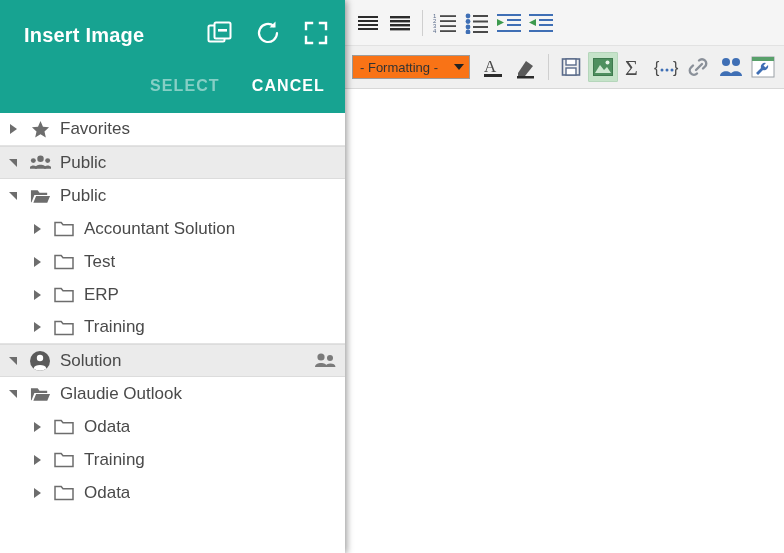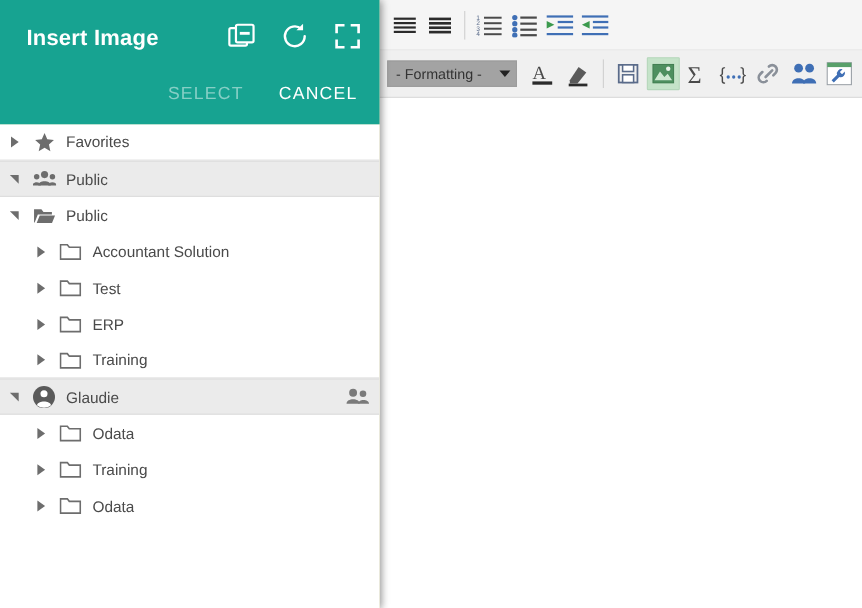--- a/index.html
+++ b/index.html
@@ -32,72 +32,72 @@
   .tb-btn {
     width: 30px; height: 30px;
     display: inline-flex; align-items: center; justify-content: center;
     margin: 0 1px; border: 1px solid transparent; border-radius: 1px;
   }
   .tb-btn.active { background: #c5e3c9; border-color: #b5d6bb; }
   .tb-sep { width: 1px; height: 26px; background: #cfcfcf; margin: 0 6px; }
 
   .sel-format {
     height: 24px; width: 118px;
-    border: 1px solid #9c9c9c; background: #a3a3a3;
+    border: 1px solid #9c9c9c; background: #f97316;
     display: flex; align-items: center; justify-content: space-between;
     padding: 0 5px 0 7px; font-size: 13px; color: #333;
     margin-right: 8px;
   }
   .sel-format .caret {
     width: 0; height: 0;
     border-left: 5px solid transparent; border-right: 5px solid transparent;
     border-top: 6px solid #222; margin-left: 4px;
   }
 
   #canvas {
     position: absolute; top: 89px; left: 344px; right: 0; bottom: 0;
     background: #ffffff;
     border-left: 1px solid #e8e8e8;
   }
 
   
   #panel {
     position: absolute; top: 0; left: 0;
     width: 345px; height: 553px;
-    background: #fef9c3;
+    background: #a16207;
     box-shadow: 2px 0 7px rgba(0,0,0,0.28), 0 2px 7px rgba(0,0,0,0.2);
     display: flex; flex-direction: column;
     z-index: 10;
     text-align: center;
   }
   #panel-header {
     background: #17a391;
     height: 113px;
     position: relative;
     flex: 0 0 auto;
     color: #ffffff;
   }
   #panel-title {
     position: absolute; left: 24px; top: 24px;
     font-size: 20px; font-weight: bold; letter-spacing: 0.2px;
     color: #ffffff;
   }
   .hdr-icons { position: absolute; right: 14px; top: 18px; display: flex; gap: 18px; align-items: center; }
   .hdr-icon { width: 30px; height: 30px; display: flex; align-items: center; justify-content: center; }
   .hdr-actions { position: absolute; right: 20px; top: 77px; display: flex; gap: 32px; align-items: center; }
-  .hdr-action { font-size: 16px; font-weight: normal; letter-spacing: 1.1px; }
+  .hdr-action { font-size: 16px; font-weight: bold; letter-spacing: 1.1px; }
   .hdr-action.disabled { color: rgba(255,255,255,0.48); }
   .hdr-action.enabled { color: #ffffff; }
 
   
   #tree { flex: 1 1 auto; overflow: hidden; background: #ffffff; }
   .node {
     display: flex; align-items: center;
     height: 33px;
-    font-size: 14px;
+    font-size: 17px;
     color: #4a4a4a;
     position: relative;
     padding-right: 8px;
   }
   .node.group { background: #ebebeb; border-bottom: 1px solid #dcdcdc; border-top: 1px solid #dcdcdc; }
   .node.sep-bottom { border-bottom: 1px solid #e3e3e3; }
   .node .arrow-cell { width: 26px; display: flex; align-items: center; justify-content: center; flex: 0 0 26px; }
   .node .icon-cell { width: 28px; display: flex; align-items: center; justify-content: center; flex: 0 0 28px; }
   .node .label { margin-left: 6px; white-space: nowrap; overflow: hidden; text-overflow: ellipsis; }
   .node .right-icon { margin-left: auto; display: flex; align-items: center; }
@@ -434,33 +434,44 @@
         <span class="arrow-cell">
             <span class="arrow-down"></span>
           </span>
         <span class="icon-cell">
           <svg width="22" height="22" viewBox="0 0 22 22">
             <circle cx="11" cy="11" r="10" fill="#5a5a5a"></circle>
             <circle cx="11" cy="8" r="3.2" fill="#ffffff"></circle>
             <path d="M4.6 18.4 C5.6 14 16.4 14 17.4 18.4 A10 10 0 0 1 4.6 18.4 Z" fill="#ffffff"></path>
           </svg>
         </span>
-        <span class="label">Glaudie</span>
+        <span class="label">Solution</span>
         <span class="right-icon">
           <svg width="24" height="18" viewBox="0 0 24 18">
             <g fill="#7a7a7a">
               <circle cx="8" cy="5" r="3.6"></circle>
                 <path d="M2 15 C2 9.6 14 9.6 14 15 Z"></path>
               <circle cx="17" cy="6" r="3"></circle>
                 <path d="M12.5 15 C12.5 10.4 22.5 10.4 22.5 15 Z"></path>
             </g>
           </svg>
         </span>
       </div>
 
+      <div class="node indent-1">
+        <span class="arrow-cell">
+            <span class="arrow-down"></span>
+          </span>
+        <span class="icon-cell">
+          <svg width="21" height="18" viewBox="0 0 22 18">
+            <path d="M1 15.5 L1 3 L8 3 L10 5.5 L18 5.5 L18 8 L4.6 8 L1.6 15.5 Z M3.5 16 L6.4 9 L21 9 L18.1 16 Z" fill="#6d6d6d"></path>
+          </svg>
+        </span>
+        <span class="label">Glaudie Outlook</span>
+      </div>
 
       <div class="node indent-2">
         <span class="arrow-cell">
             <span class="arrow-right"></span>
           </span>
         <span class="icon-cell">
           <svg width="20" height="17" viewBox="0 0 20 17">
               <path d="M1 15.5 L1 2.5 L7.2 2.5 L9 4.8 L19 4.8 L19 15.5 Z" fill="none" stroke="#6d6d6d" stroke-width="1.5"></path>
             </svg>
         </span>

